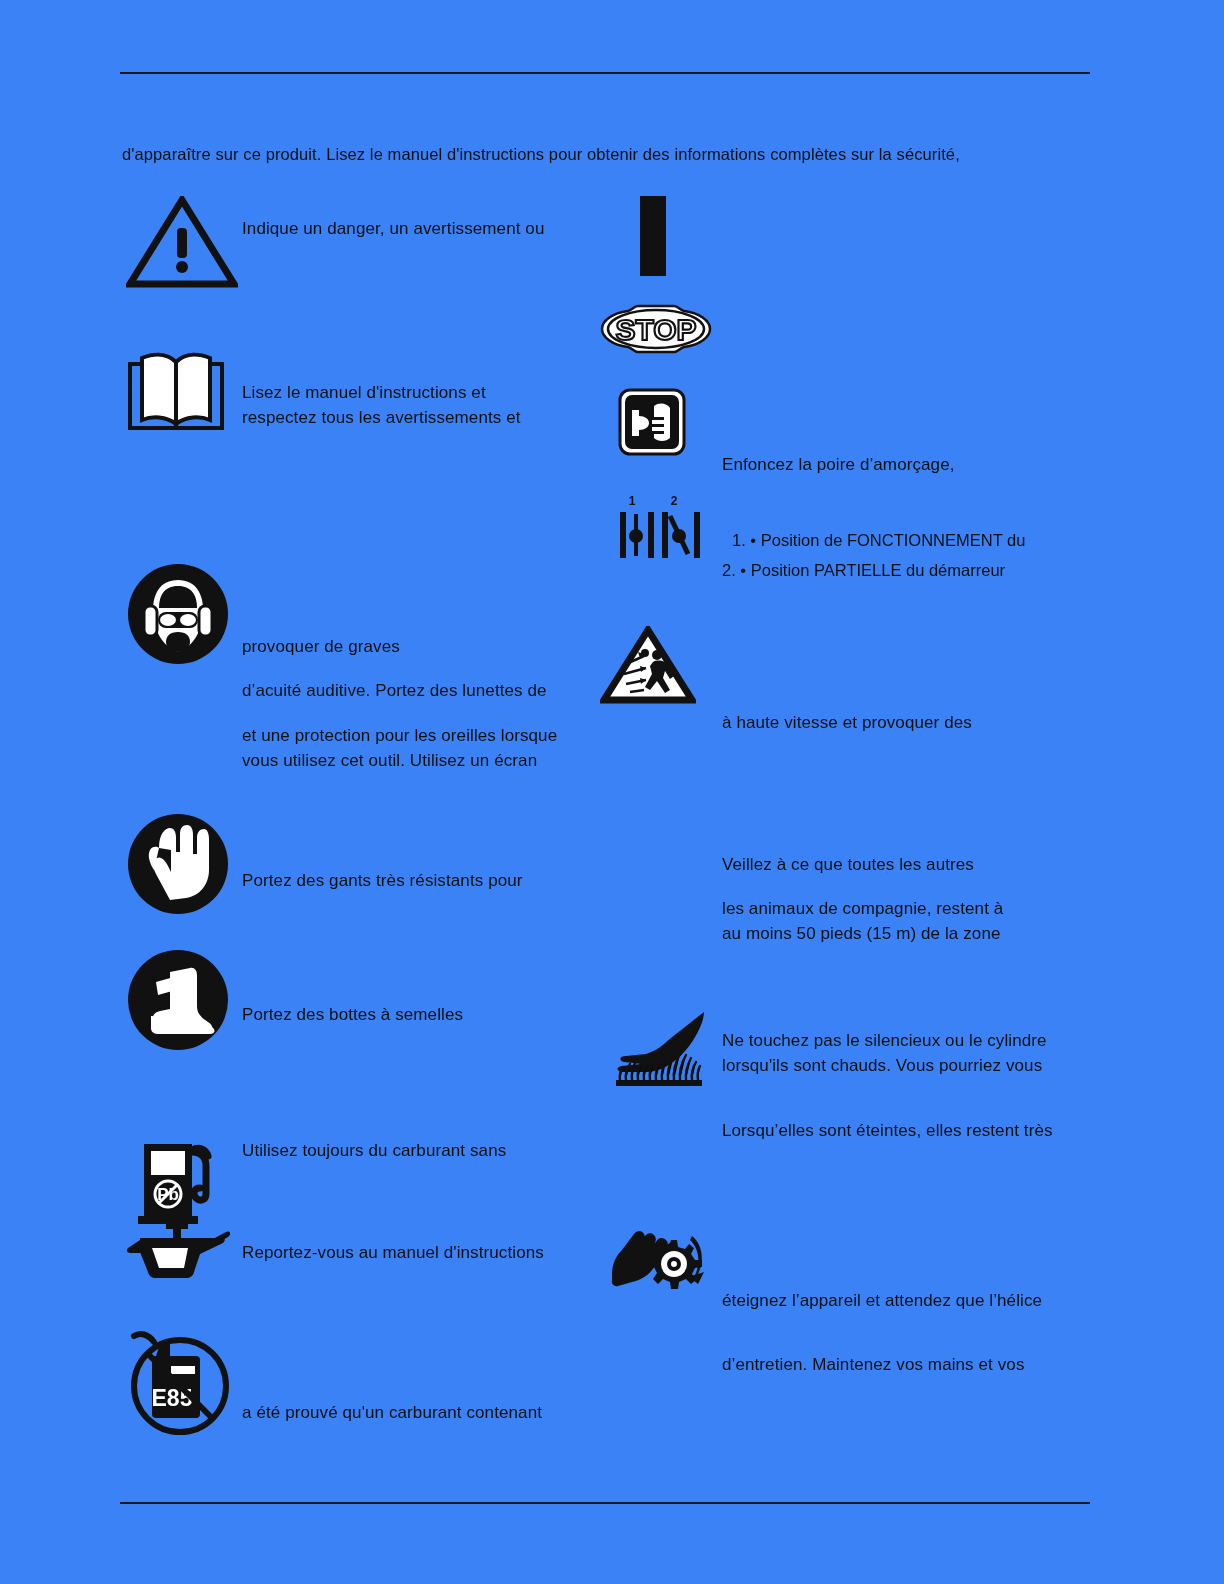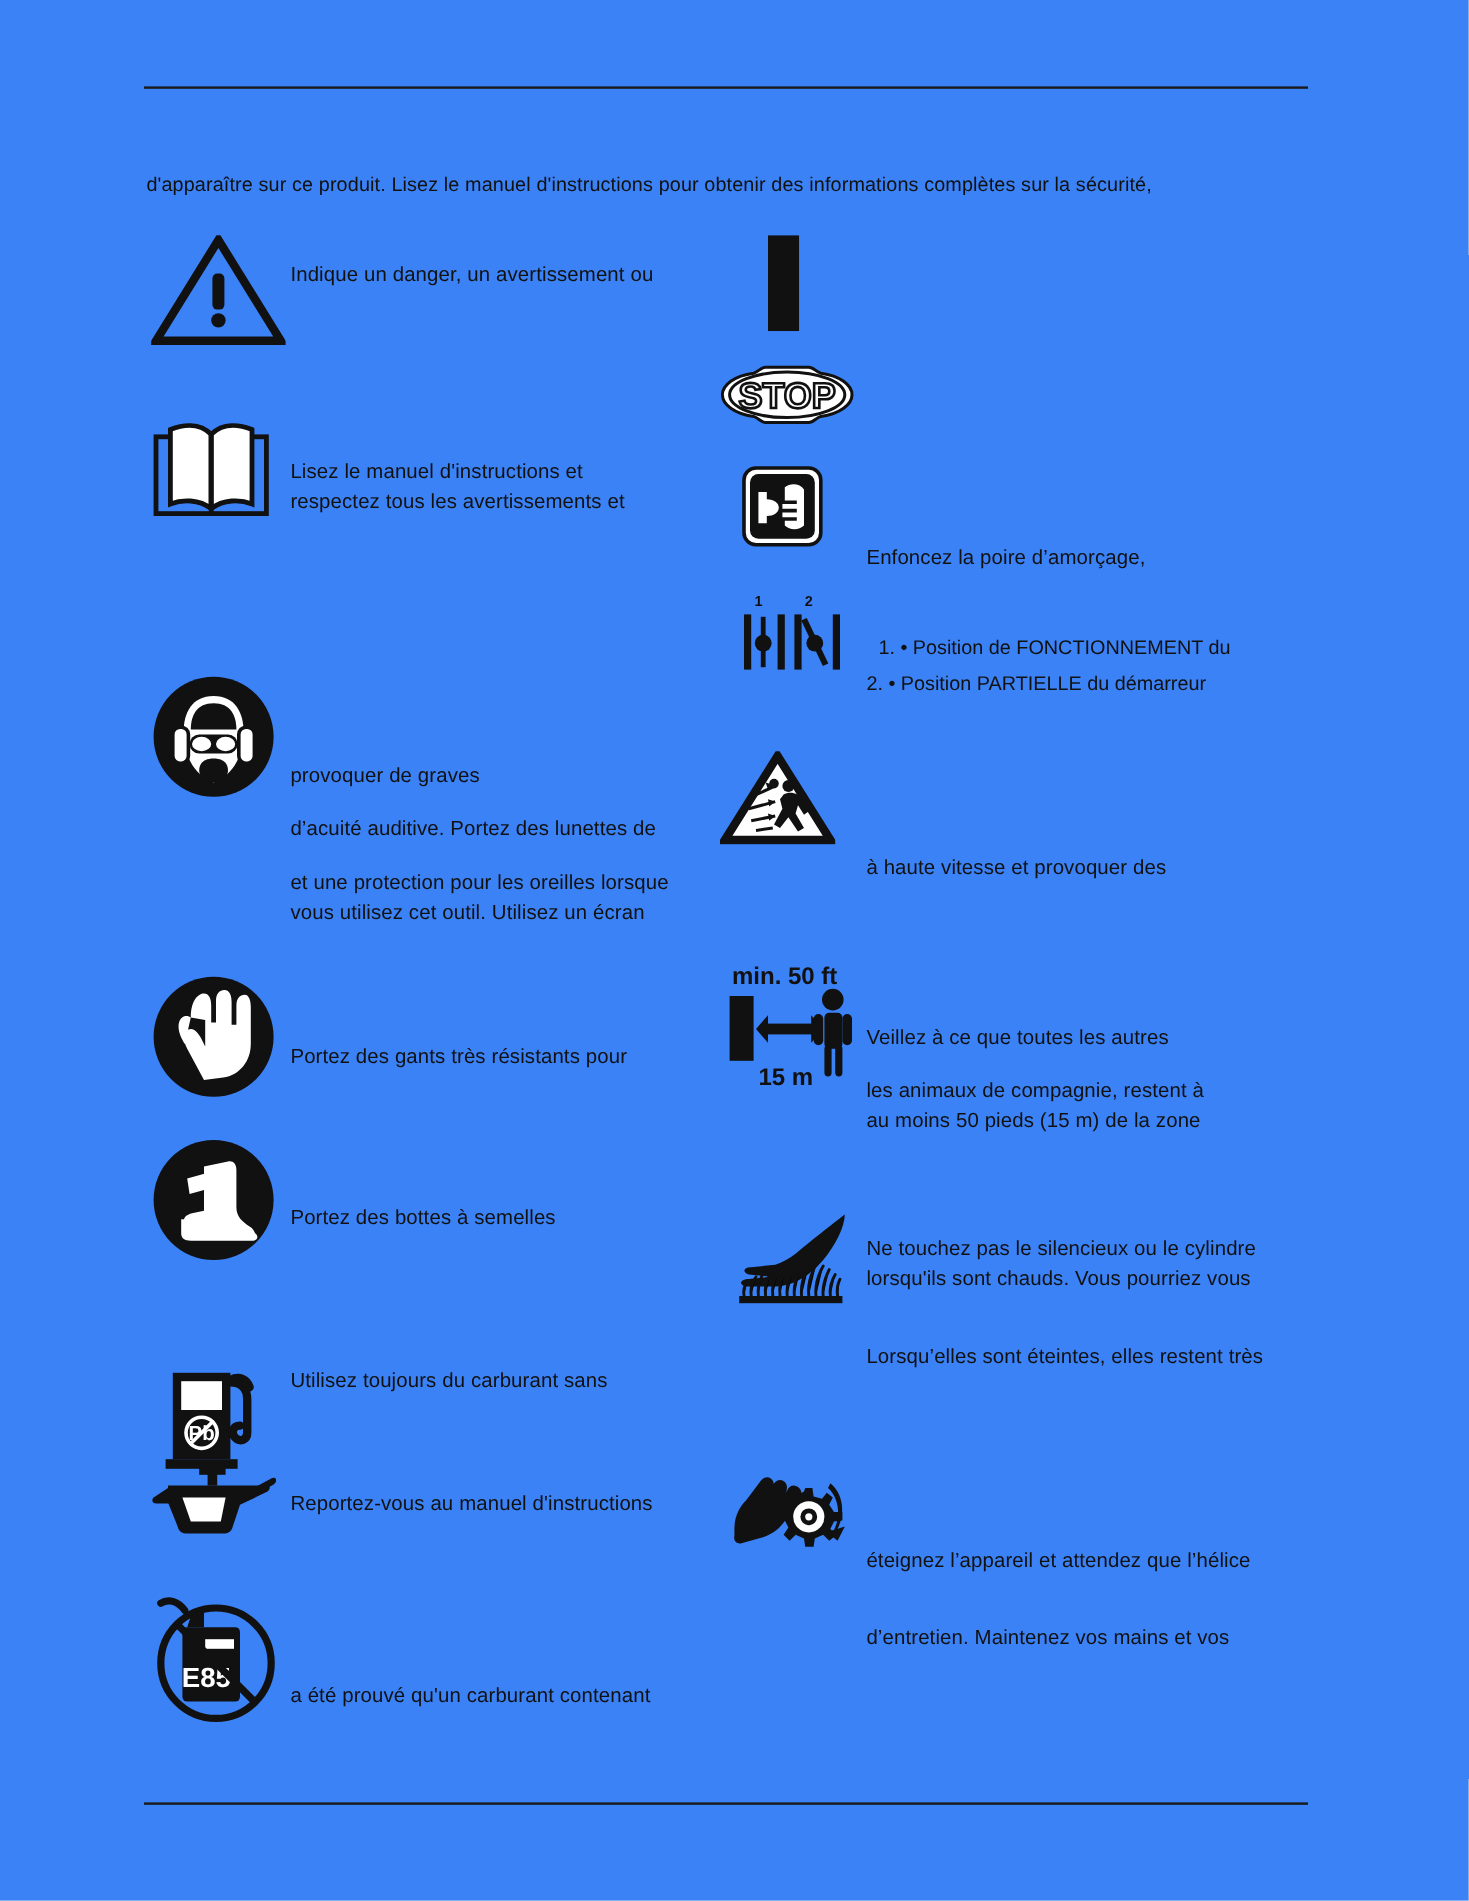--- a/index.html
+++ b/index.html
@@ -232,40 +232,20 @@
       <line x1="24" y1="48" x2="46" y2="42" stroke="#111" stroke-width="2.5"></line>
       <line x1="26" y1="58" x2="46" y2="54" stroke="#111" stroke-width="2.5"></line>
       <line x1="30" y1="66" x2="44" y2="64" stroke="#111" stroke-width="2.5"></line>
       <path d="M44 28 L38 26 L40 32 Z" fill="#111"></path>
       <path d="M46 42 L40 40 L41 46 Z" fill="#111"></path>
       <path d="M46 54 L40 52 L41 58 Z" fill="#111"></path>
     </svg>
   </div>
   <div class="txt col-r" style="top:710px;">à haute vitesse et provoquer des</div>
 
-  <div class="icon" style="left:606px; top:800px;">
-    <svg width="110" height="106" viewBox="0 0 110 106">
-      <text x="4" y="20" font-family="Liberation Sans, sans-serif" font-size="20" font-weight="bold" fill="#111">min. 50 ft</text>
-      <rect x="2" y="30" width="20" height="54" fill="#111"></rect>
-      <text x="26" y="104" font-family="Liberation Sans, sans-serif" font-size="20" font-weight="bold" fill="#111">15 m</text>
-      <g fill="#111">
-        <rect x="32" y="53" width="40" height="9"></rect>
-        <path d="M34 46 L24 57.5 L34 69 Z"></path>
-        <path d="M70 46 L80 57.5 L70 69 Z"></path>
-      </g>
-      <g fill="#111">
-        <circle cx="88" cy="33" r="9"></circle>
-        <rect x="81" y="44" width="15" height="30" rx="4"></rect>
-        <rect x="72" y="45" width="8" height="26" rx="4"></rect>
-        <rect x="96" y="45" width="8" height="26" rx="4"></rect>
-        <rect x="81" y="71" width="6" height="26" rx="3"></rect>
-        <rect x="90" y="71" width="6" height="26" rx="3"></rect>
-      </g>
-    </svg>
-  </div>
   <div class="txt col-r" style="top:852px;">Veillez à ce que toutes les autres</div>
   <div class="txt col-r" style="top:896px;">les animaux de compagnie, restent à
 au moins 50 pieds (15 m) de la zone</div>
 
   <div class="icon" style="left:608px; top:1010px;">
     <svg width="98" height="78" viewBox="0 0 98 78">
       <path d="M96 2 C96 2, 70 22, 56 34 C50 39, 44 42, 38 44
                L18 46 C12 46, 10 50, 16 52 L34 54
                L14 56 C8 57, 8 61, 14 62 L38 62
                C52 62, 66 54, 78 40 C88 28, 96 12, 96 2 Z" fill="#111"></path>

